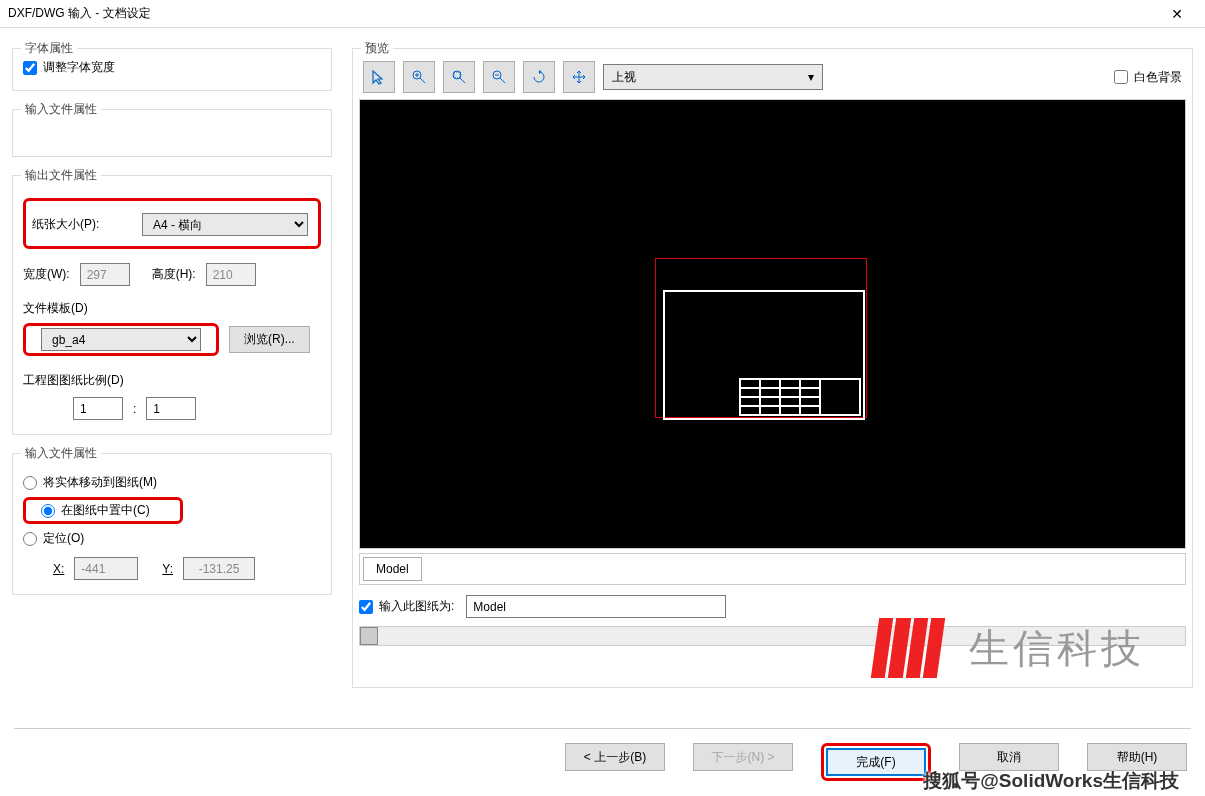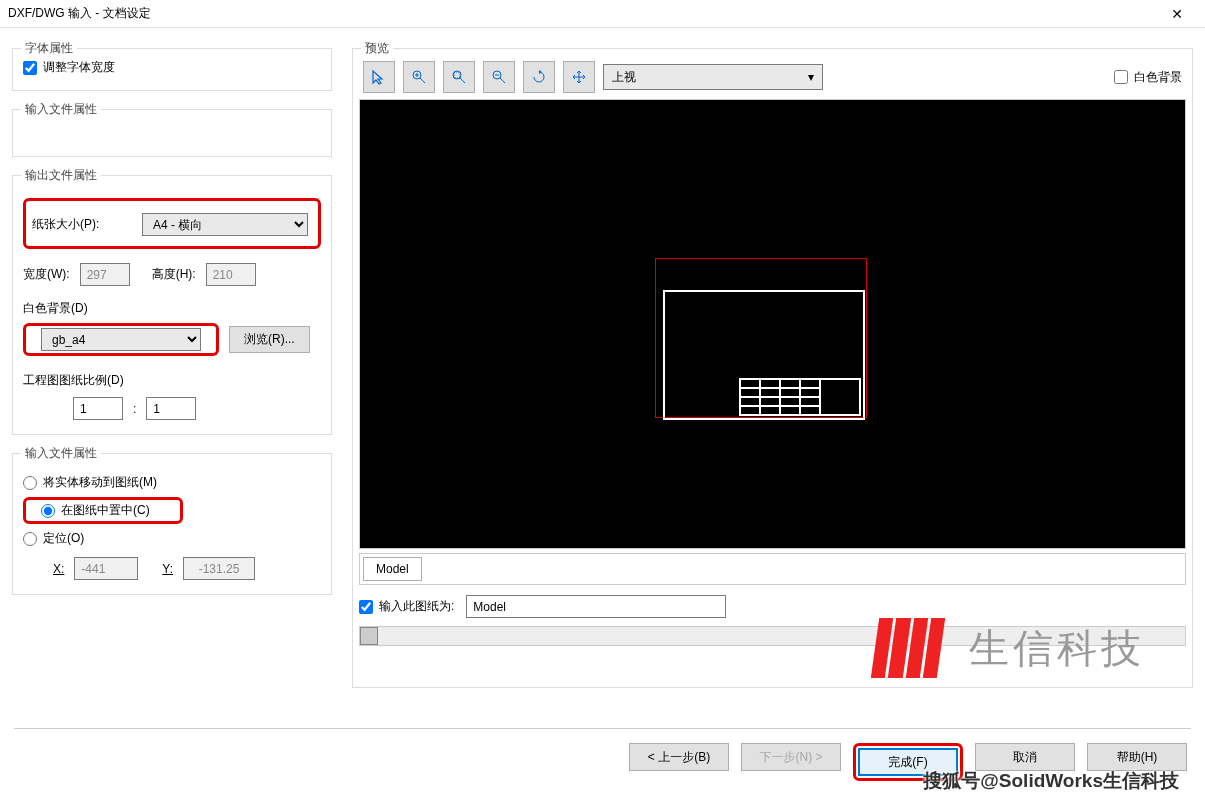--- a/index.html
+++ b/index.html
@@ -31,21 +31,21 @@
 .sheet-outer { position: absolute; left: 295px; top: 158px; width: 212px; height: 160px; border: 1px solid #d00; }
 .sheet-inner { position: absolute; left: 303px; top: 190px; width: 202px; height: 130px; border: 2px solid #fff; }
 .titleblock { position: absolute; right: 2px; bottom: 2px; width: 122px; height: 38px; border: 1px solid #fff; }
 .tb-grid { display: grid; grid-template-columns: repeat(6, 1fr); grid-template-rows: repeat(4, 1fr); width: 100%; height: 100%; }
 .tb-grid div { border: 0.5px solid #fff; }
 .tab-row { margin-top: 4px; border: 1px solid #ccc; }
 .tab { display: inline-block; border: 1px solid #adadad; padding: 4px 12px; background: #fff; margin: 3px; }
 .model-row { display: flex; align-items: center; gap: 12px; margin-top: 10px; }
 .model-input { flex: 0 0 260px; height: 22px; border: 1px solid #7a7a7a; padding: 0 6px; }
 .divider { border-top: 1px solid #ccc; margin: 0 14px; }
-.footer { display: flex; justify-content: flex-end; gap: 12px; padding: 14px 18px 0 0; }
+.footer { display: flex; justify-content: flex-end; gap: 28px; padding: 14px 18px 0 0; }
 .fbtn { width: 100px; height: 28px; border: 1px solid #adadad; background: #e1e1e1; font-size: 12px; }
 .fbtn.primary { border: 2px solid #0078d7; background: #e5f1fb; }
 .watermark-logo { position: absolute; right: 60px; top: 618px; display: flex; align-items: center; gap: 28px; pointer-events: none; }
 .wm-stripes { width: 66px; height: 60px; display: flex; gap: 3px; transform: skewX(-8deg); }
 .wm-stripes span { flex: 1; background: #e22; }
 .wm-text { font-size: 40px; color: #999; font-weight: 500; letter-spacing: 4px; }
 .watermark-footer { position: absolute; bottom: 2px; right: 26px; font-size: 19px; color: #333; text-shadow: 0 0 3px #fff, 0 0 3px #fff; pointer-events: none; font-weight: bold; }
 .radio-row { display: flex; align-items: center; gap: 6px; margin: 6px 0; }
 .radio-row input { width: 14px; height: 14px; }
 .slider-track { width: 100%; height: 20px; background: #eee; border: 1px solid #ccc; margin-top: 8px; position: relative; }
@@ -82,21 +82,21 @@
           <select style="width:166px"><option>A4 - 横向</option></select>
         </div>
       </div>
       <div class="row" style="margin-top:14px">
         <span class="label"><span>宽度(W):</span></span>
         <input type="text" disabled="" style="width: 50px;" value="297">
         <span class="label" style="margin-left:12px"><span>高度(H):</span></span>
         <input type="text" disabled="" style="width: 50px;" value="210">
       </div>
       <div style="margin-top:14px">
-        <span class="label">白色背景(D)</span>
+        <span class="label">文件模板(D)</span>
       </div>
       <div class="row" style="margin-top:6px">
         <span class="hl-red-inner">
           <select style="width:160px"><option>gb_a4</option></select>
         </span>
         <button class="btn">浏览(R)...</button>
       </div>
       <div style="margin-top:16px">
         <span class="label">工程图图纸比例(D)</span>
       </div>

